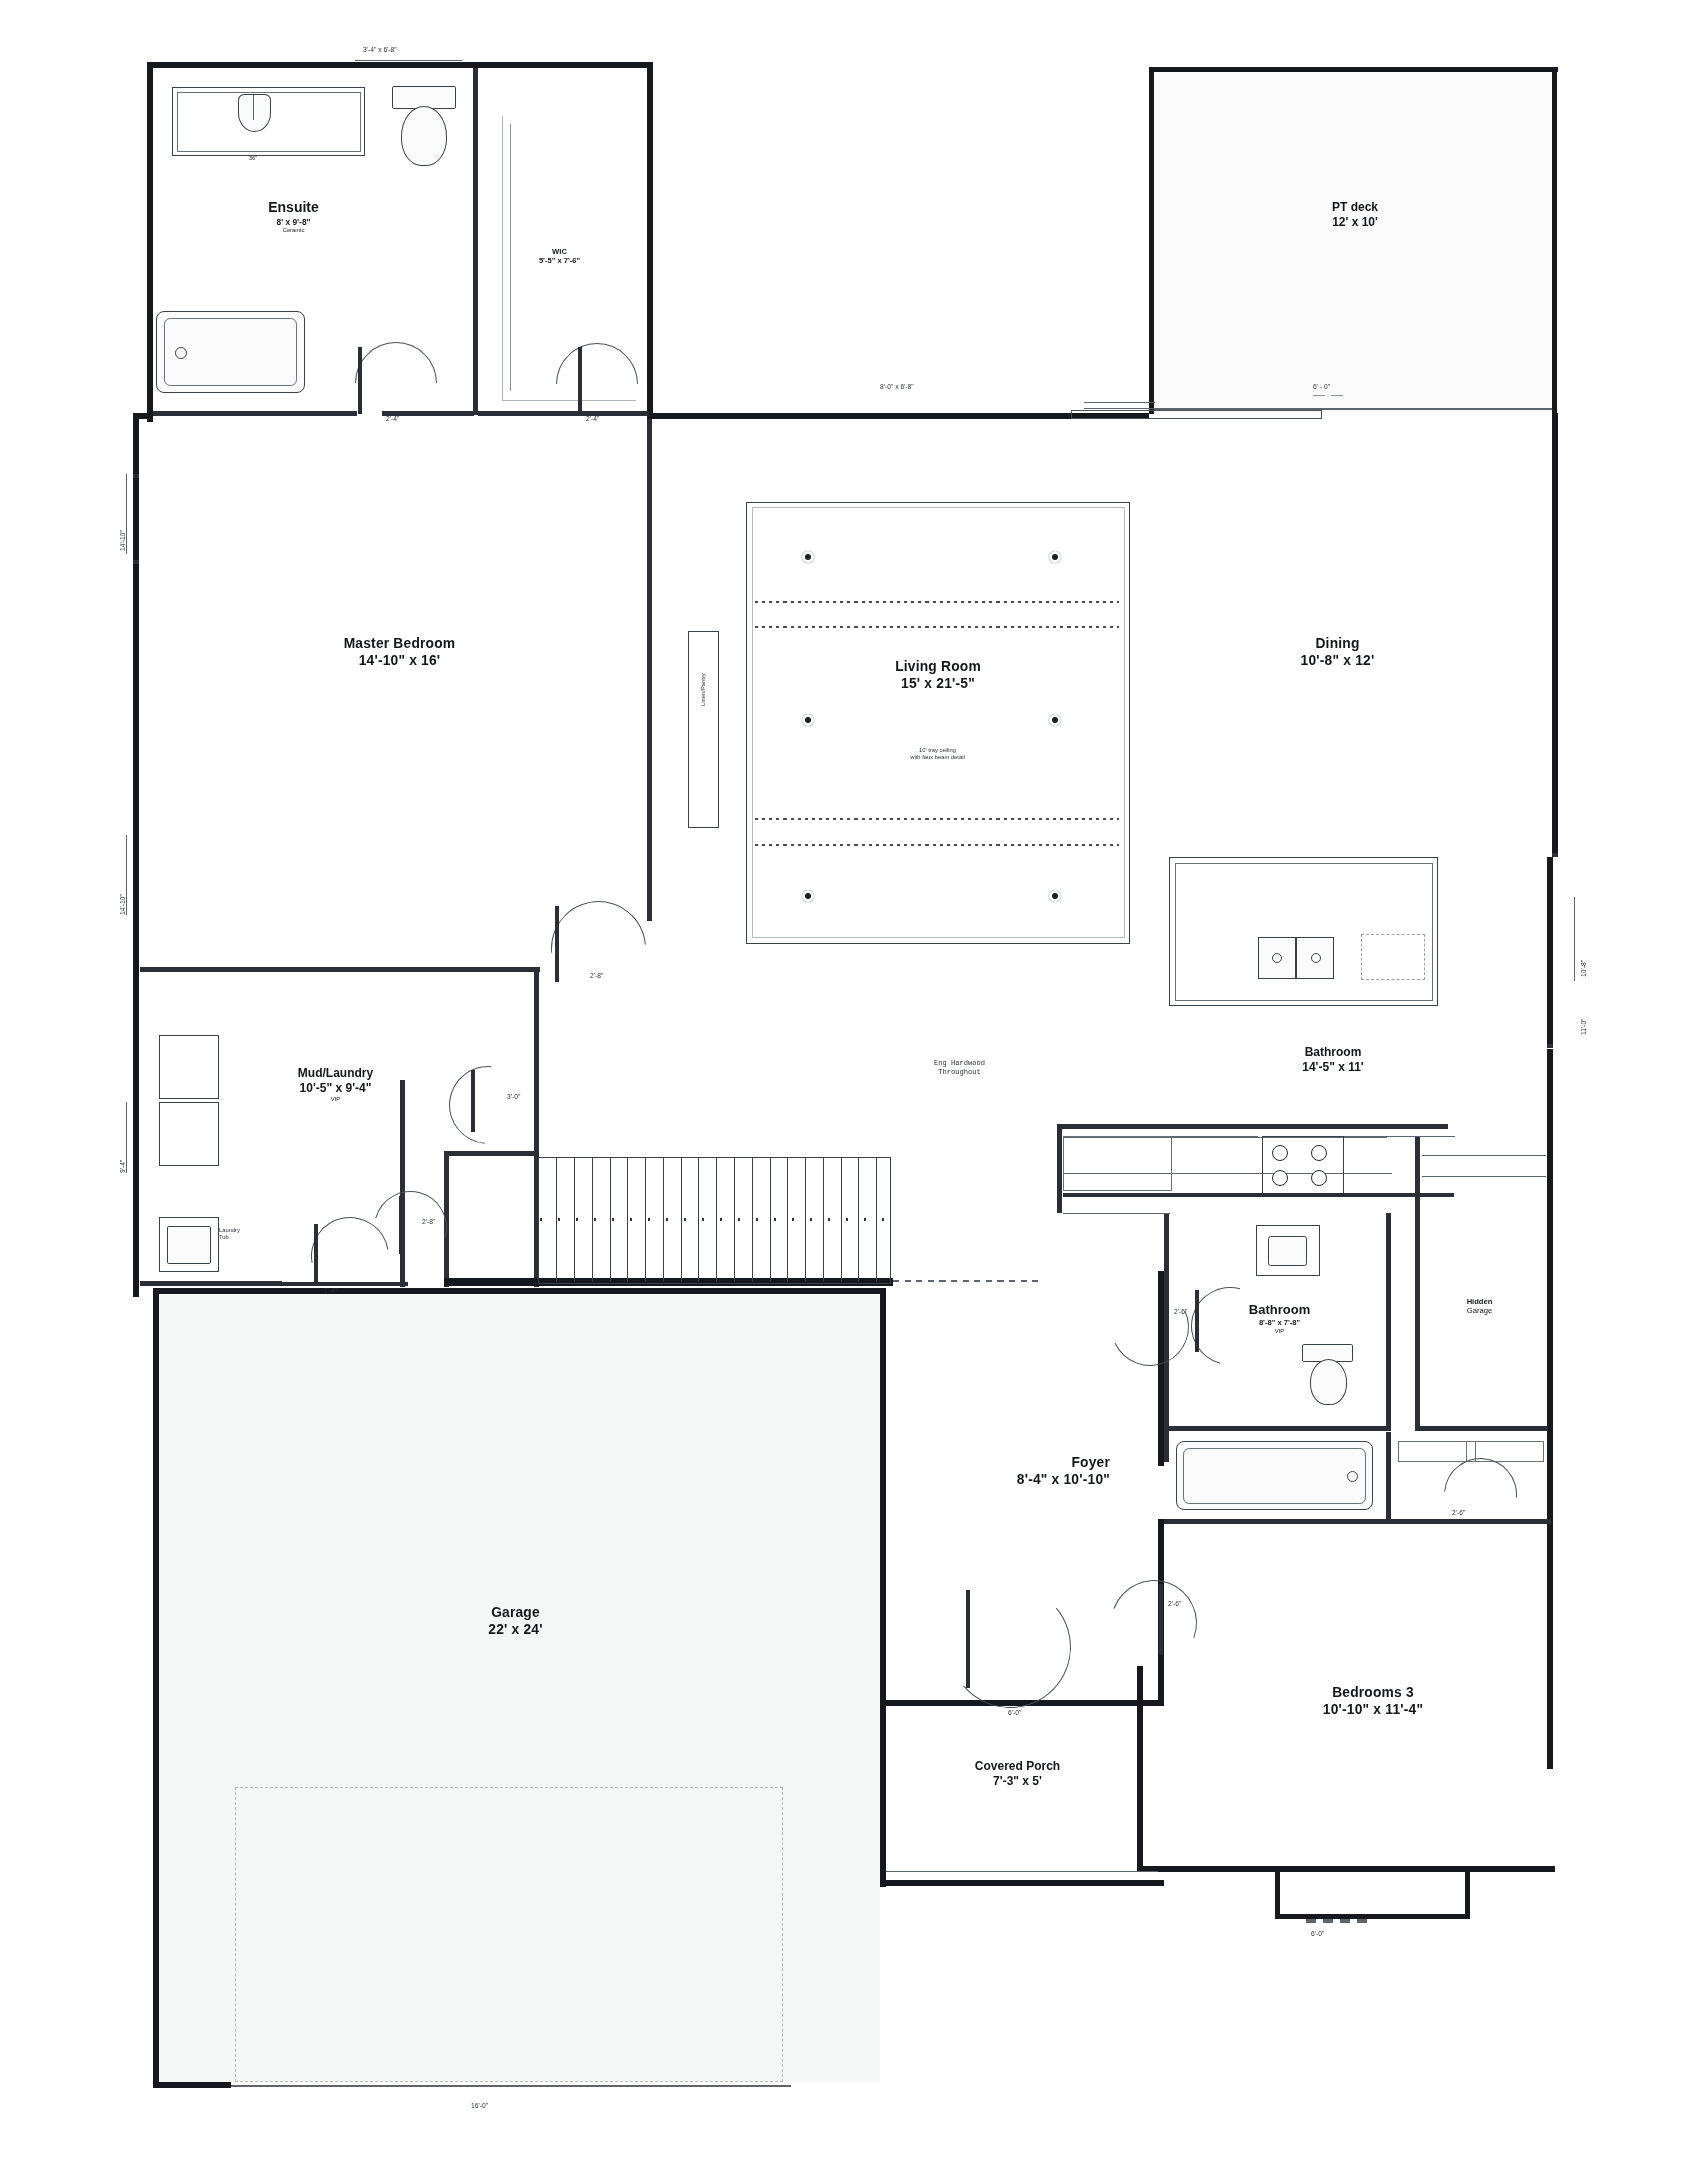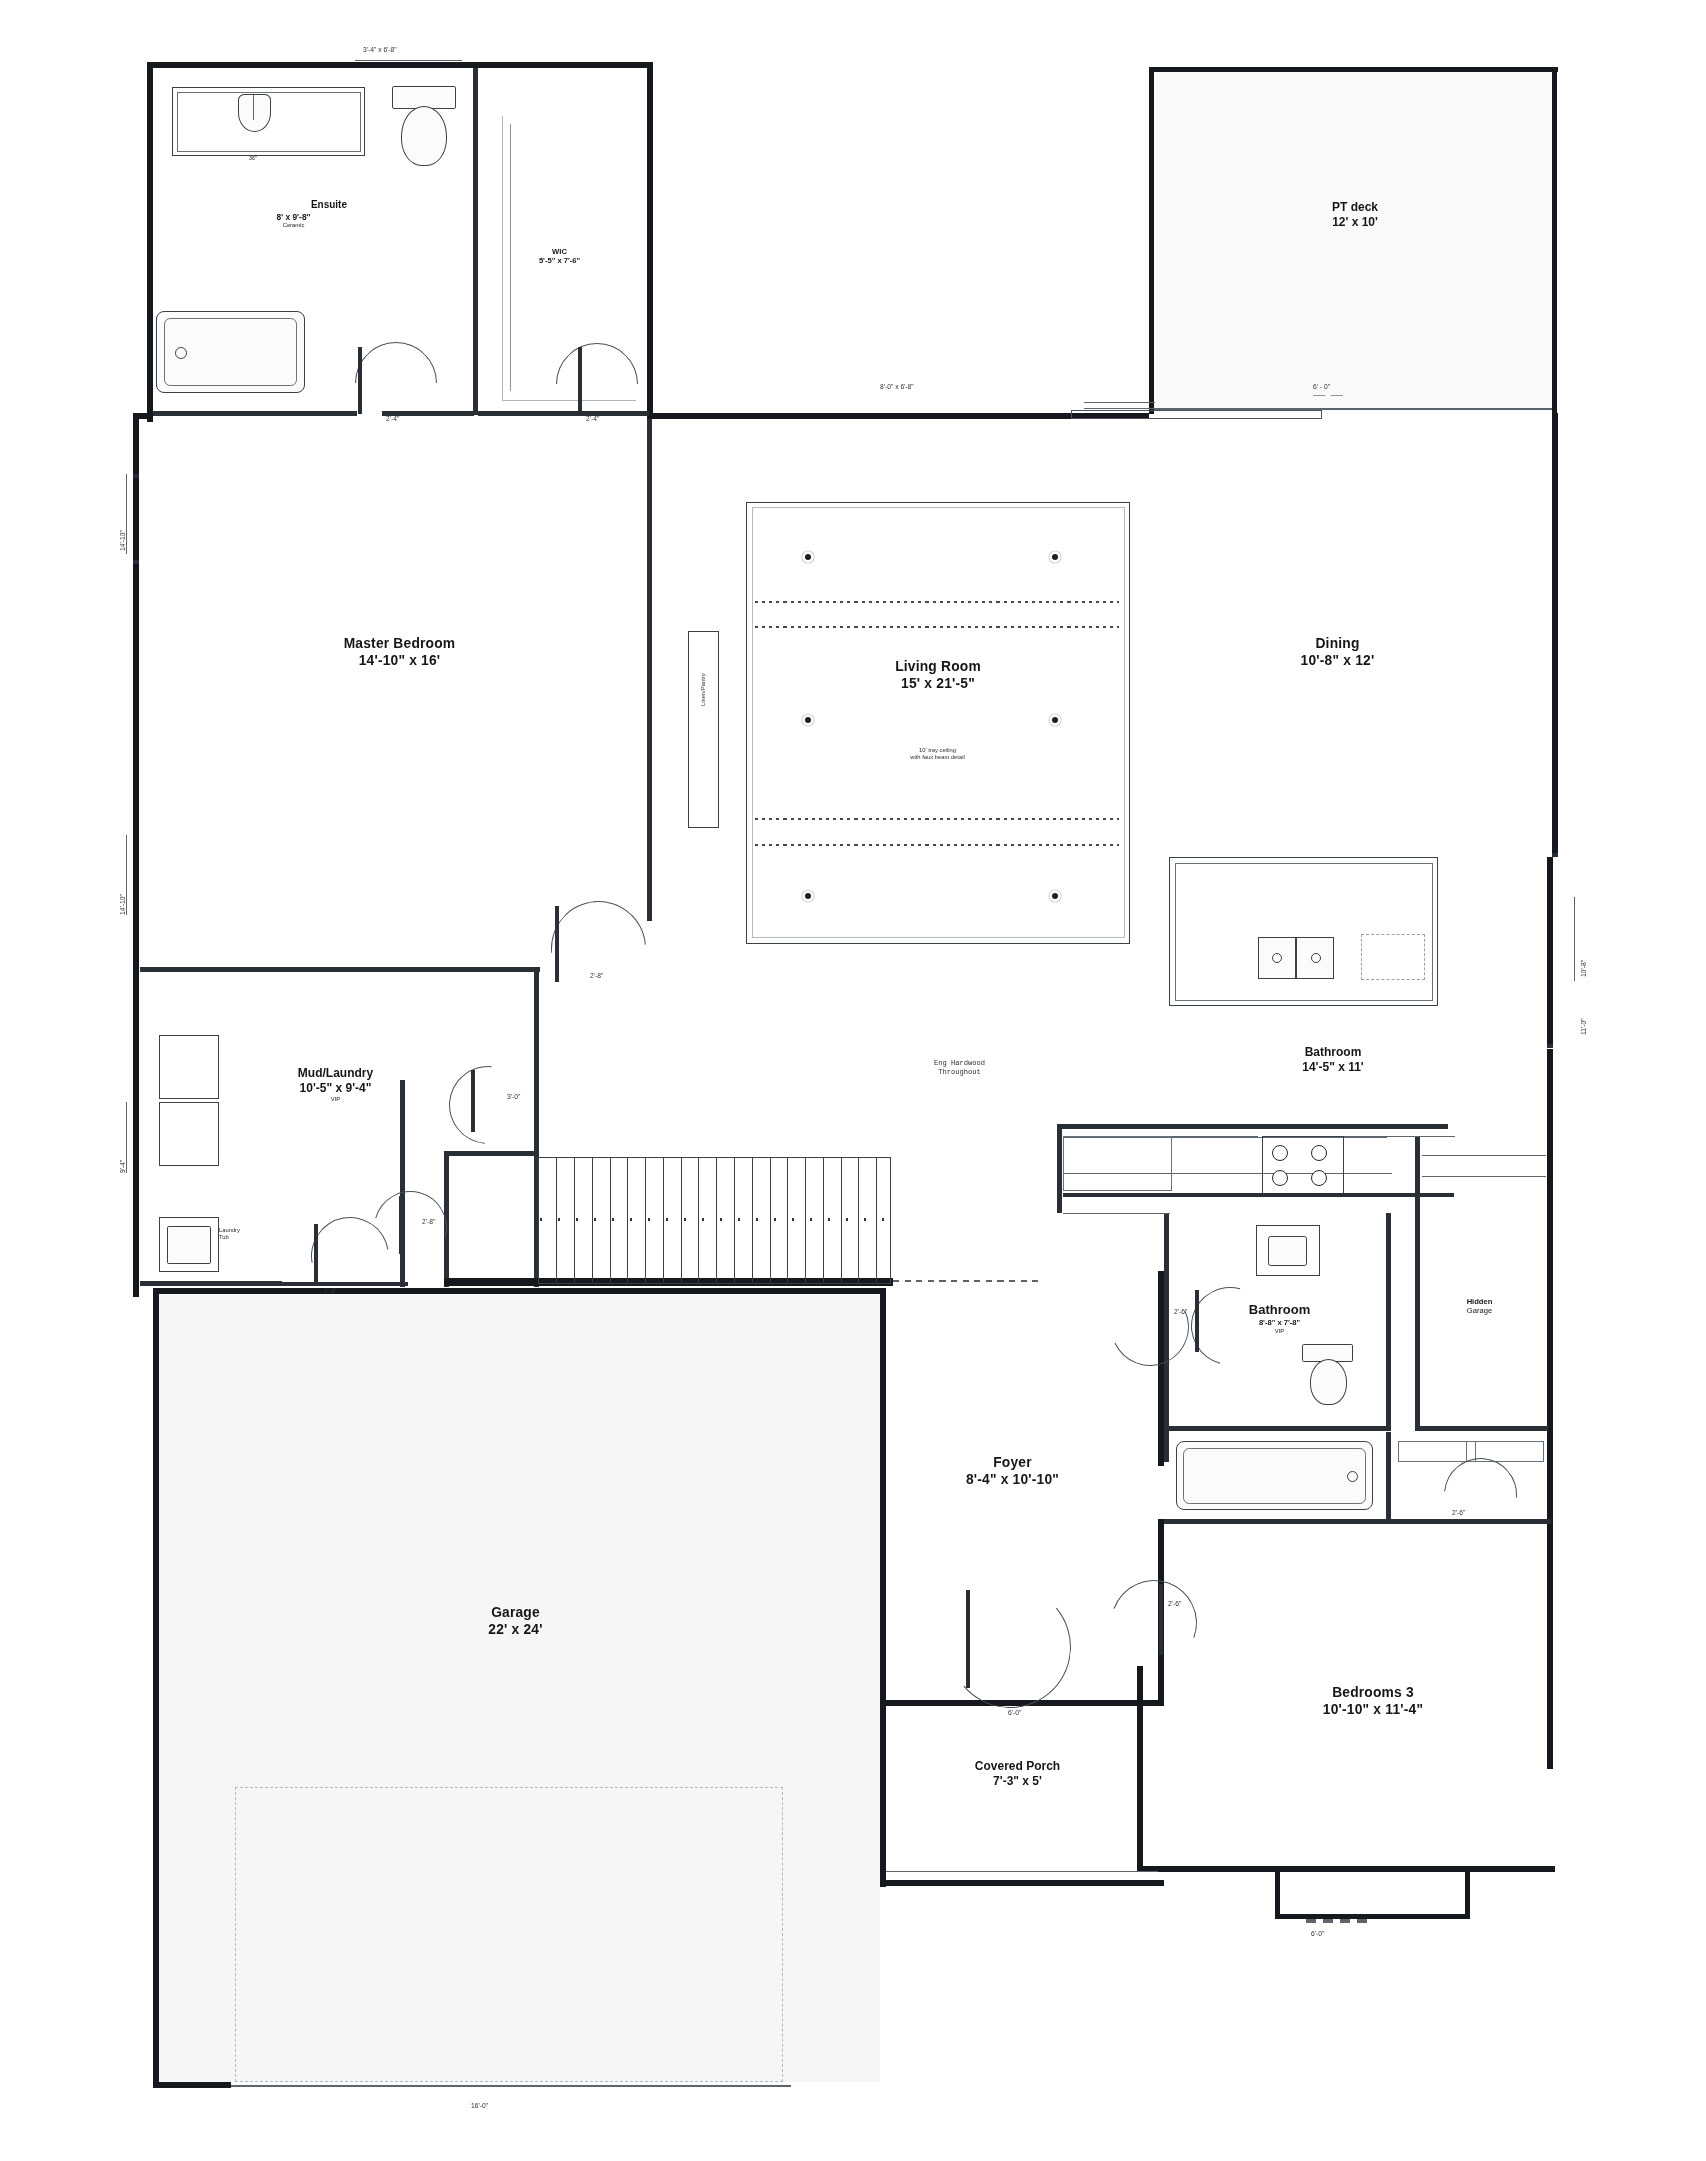--- a/index.html
+++ b/index.html
@@ -47,21 +47,21 @@
     font-family: "Liberation Sans", sans-serif;
   }
   .lbl .nm  { display: block; font-weight: 700; }
   .lbl .dim { display: block; font-weight: 700; }
   .lbl .sub { display: block; font-weight: 400; }
 
   .room-lg .nm  { font-size: 13.8px; letter-spacing: 0.2px; }
   .room-lg .dim { font-size: 13.8px; letter-spacing: 0.2px; }
   .room-md .nm  { font-size: 12px; }
   .room-md .dim { font-size: 12px; }
-  .room-sm .nm  { font-size: 10px; text-align: right; }
+  .room-sm .nm  { font-size: 14px; }
   .room-sm .dim { font-size: 8.4px; }
   .room-xs .nm  { font-size: 6.7px; }
   .room-xs .dim { font-size: 6.7px; }
   .note         { font-size: 7.1px; color: #2a2f35; font-weight: 400; }
   .note-sm      { font-size: 5.8px; color: #2a2f35; font-weight: 400; }
 
   
   .dimstr {
     position: absolute;
     font-size: 6.7px;
@@ -437,21 +437,21 @@
   <div class="stair-tread" style="left:770px; top:1157px; height:125px;"></div>
   <div class="stair-tread" style="left:787px; top:1157px; height:125px;"></div>
   <div class="stair-tread" style="left:805px; top:1157px; height:125px;"></div>
   <div class="stair-tread" style="left:823px; top:1157px; height:125px;"></div>
   <div class="stair-tread" style="left:841px; top:1157px; height:125px;"></div>
   <div class="stair-tread" style="left:858px; top:1157px; height:125px;"></div>
   <div class="stair-tread" style="left:876px; top:1157px; height:125px;"></div>
 
   <div class="dot-row" style="left:540px; top:1218px; width:347px; height:2.7px; background:repeating-linear-gradient(90deg,#2f343a 0 2.2px, transparent 2.2px 18px);"></div>
 
-  <div class="lbl room-lg" style="left:915px; top:1454px; width:195px;">
+  <div class="lbl room-lg" style="left:915px; top:1454px; width:195px;text-align:right;">
     <span class="nm">Foyer</span>
     <span class="dim">8'-4" x 10'-10"</span>
   </div>
 
   <div class="swing" style="left:949px; top:1586px; width:120px; height:120px; border-color:#4a5158; border-left-color:transparent; border-top-color:transparent; transform:rotate(5deg);"></div>
   <div class="wall-med" style="left:966px; top:1590px; width:4.4px; height:98px;"></div>
   <div class="dimstr" style="left:1008px; top:1709px;"><span>6'-0"</span></div>
 
   <div class="swing" style="left:1111px; top:1580px; width:84px; height:84px; border-color:#4a5158; border-left-color:transparent; border-bottom-color:transparent; transform:rotate(-25deg);"></div>
   <div class="wall-med" style="left:1159px; top:1584px; width:3.6px; height:71px;"></div>

